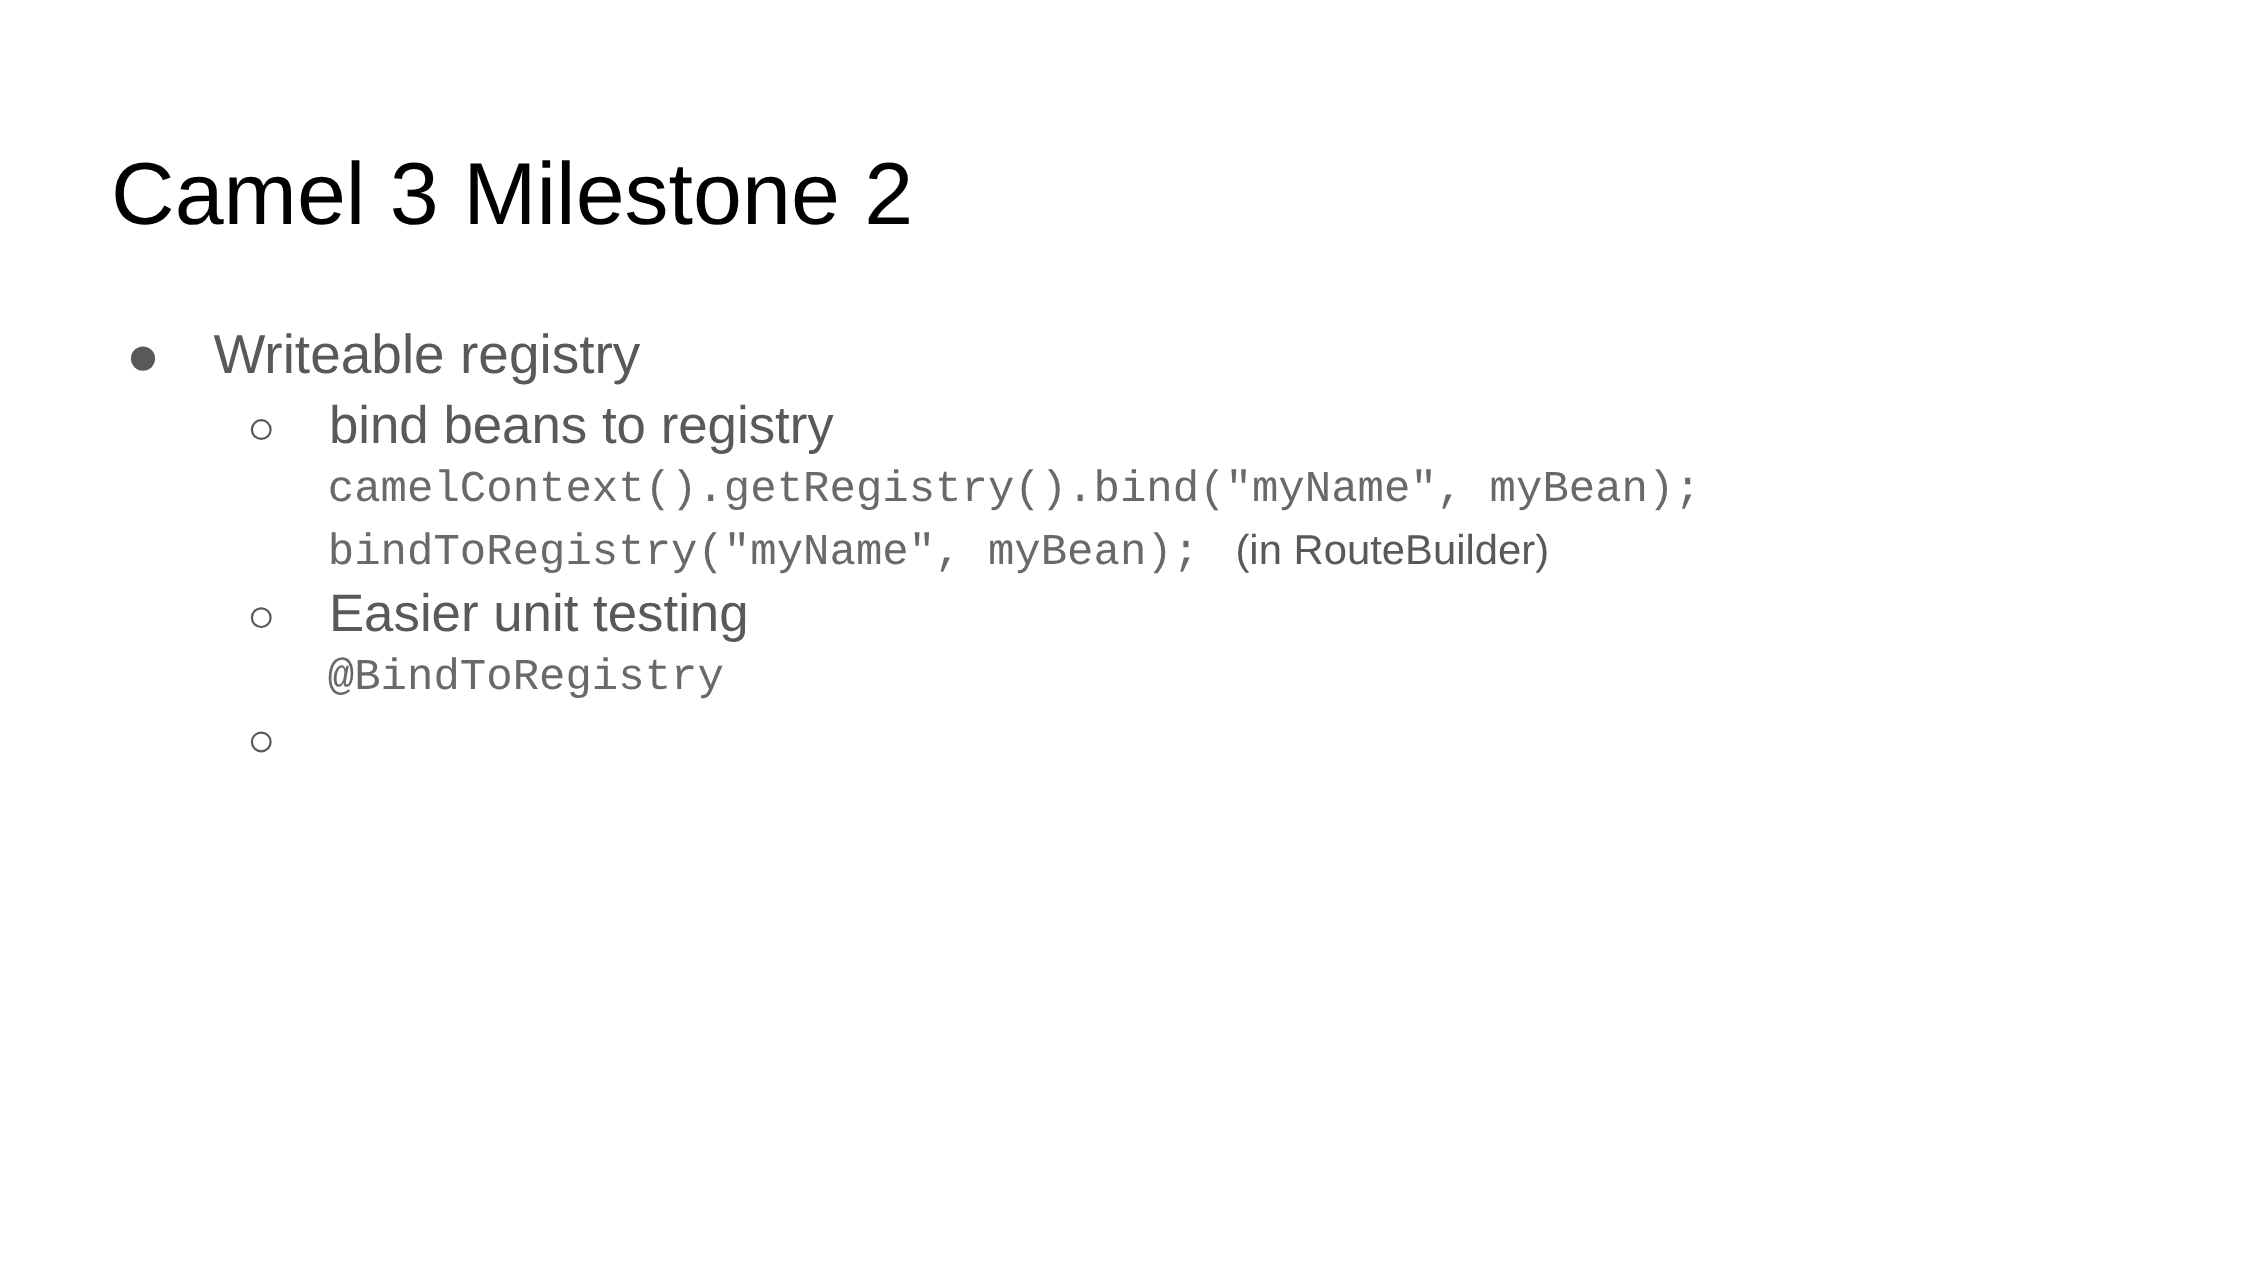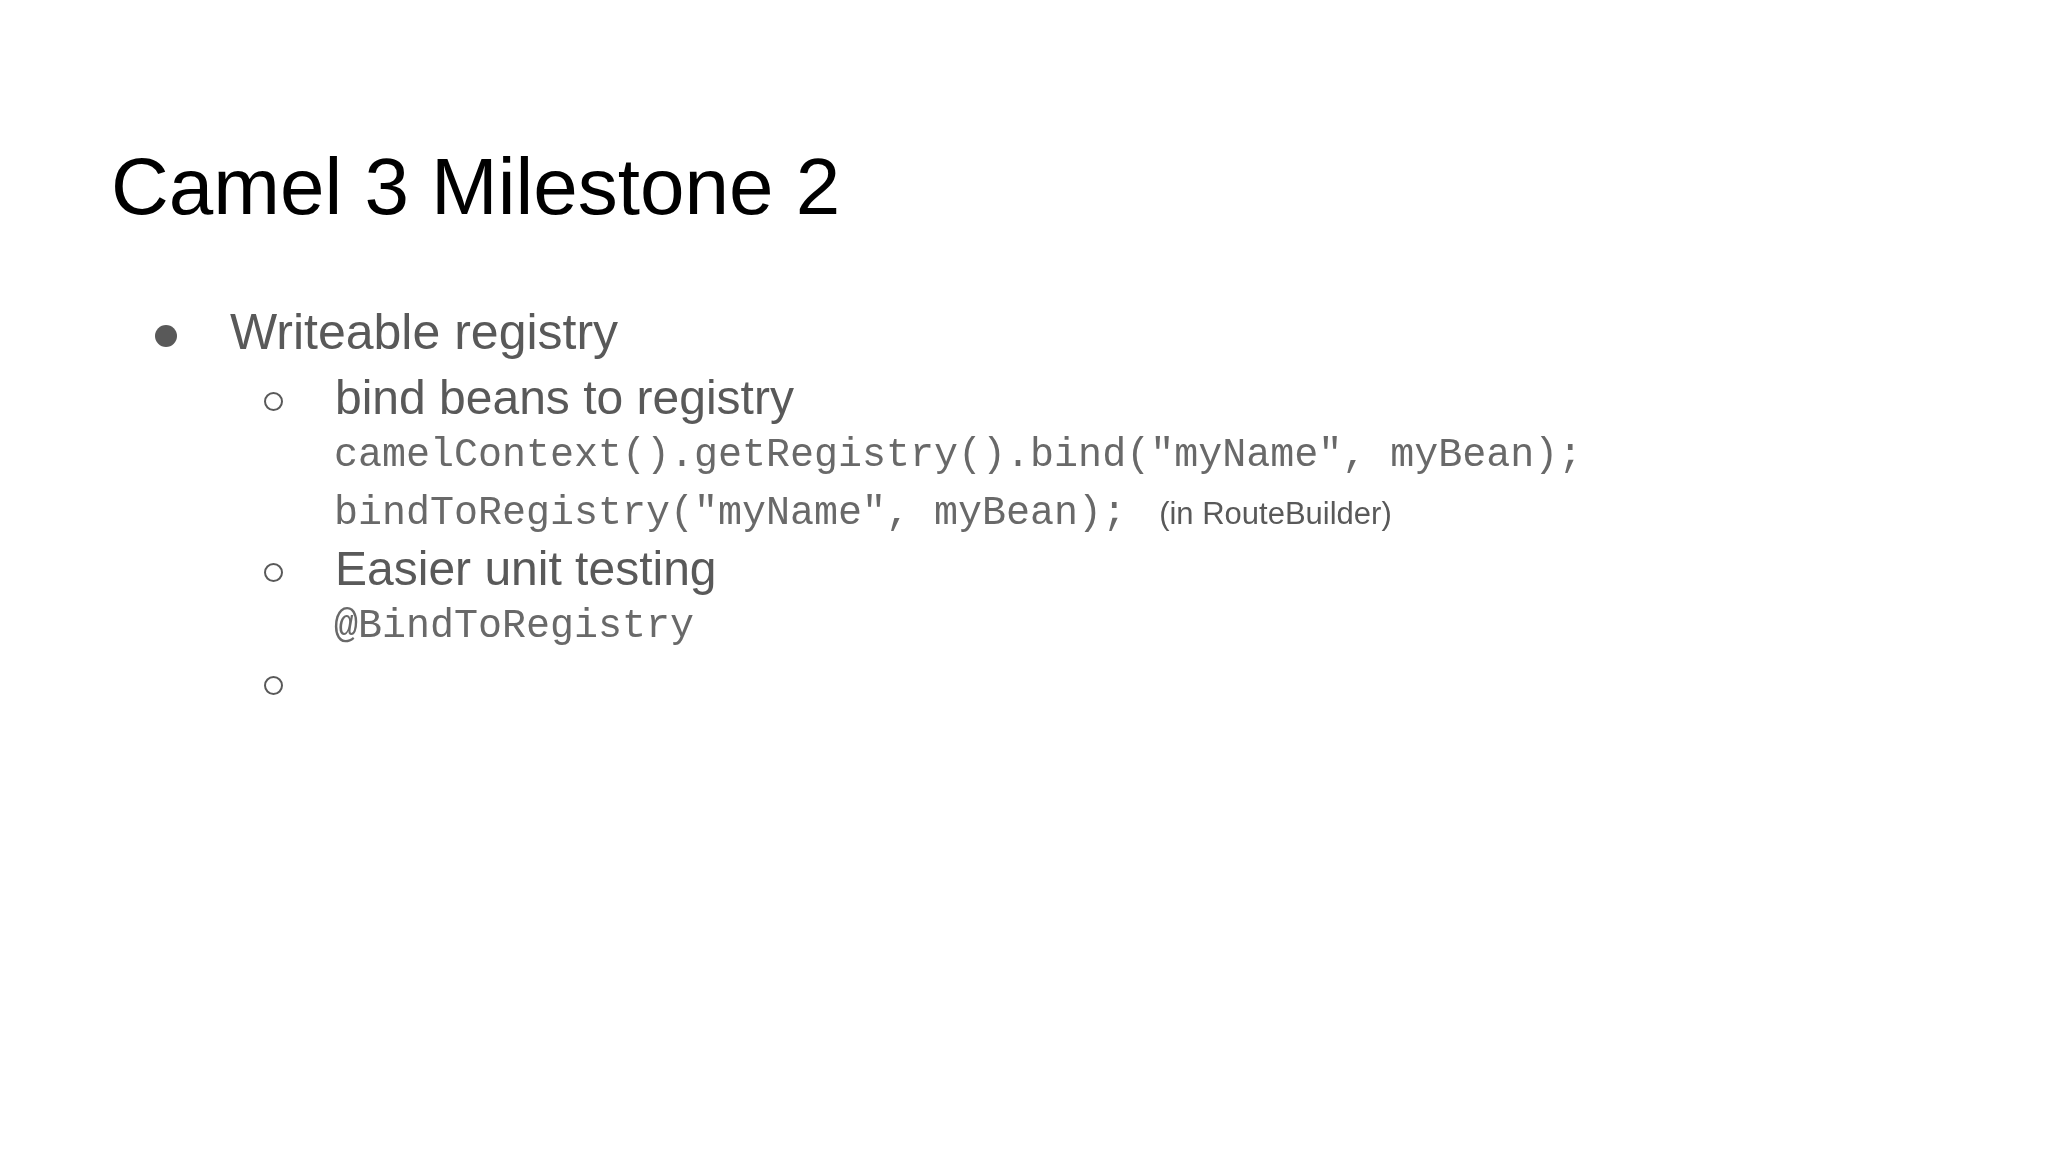--- a/index.html
+++ b/index.html
@@ -7,31 +7,31 @@
   .slide {
     position: relative;
     width: 2048px;
     height: 1152px;
     background: var(--color-background, #ffffff);
     font-family: "Liberation Sans", sans-serif;
     overflow: hidden;
   }
 
   .title {
-    margin: 16px;
+    margin: 6px;
     padding: 125px 0 0 95px;
     font-size: 80px;
     font-weight: 400;
     line-height: 1.15;
     letter-spacing: 0;
     color: var(--color-title, #000000);
     white-space: nowrap;
   }
 
-  .list { margin-top: 61px; padding-left: 36px; }
+  .list { margin-top: 61px; }
 
   .row { white-space: nowrap; }
 
   .row.l1 {
     line-height: 76px;
     font-size: 50px;
     color: var(--color-body, #595959);
   }
 
   .row.l2 {
@@ -68,21 +68,21 @@
 
   .code-txt {
     margin-left: 298px;
     font-family: "Liberation Mono", "DejaVu Sans Mono", monospace;
     font-size: 40px;
     color: var(--color-code, #696969);
   }
 
   .suffix {
     font-family: "Liberation Sans", sans-serif;
-    font-size: 31px;
+    font-size: 38px;
     color: var(--color-body, #595959);
     margin-left: 33px;
   }
 </style>
 </head>
 <body>
 
 <div class="slide">
 
   <h1 class="title">Camel 3 Milestone 2</h1>

